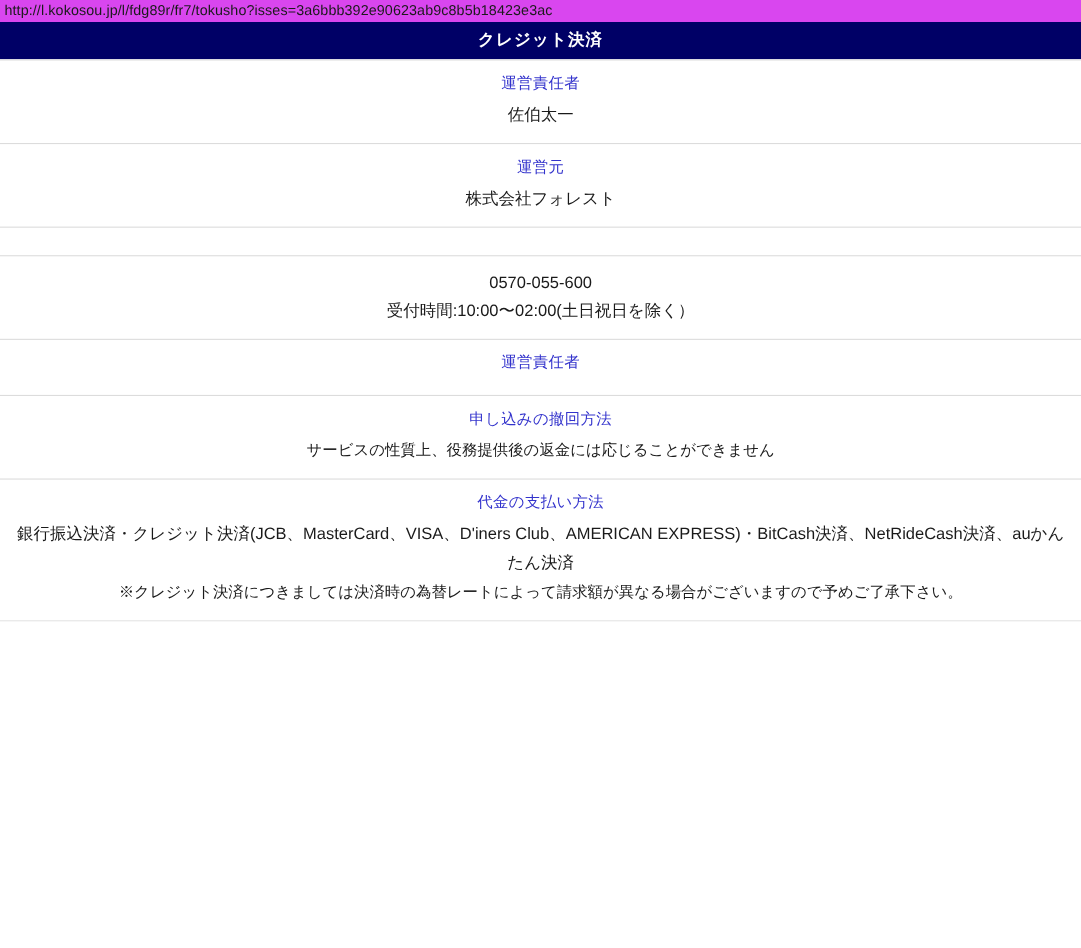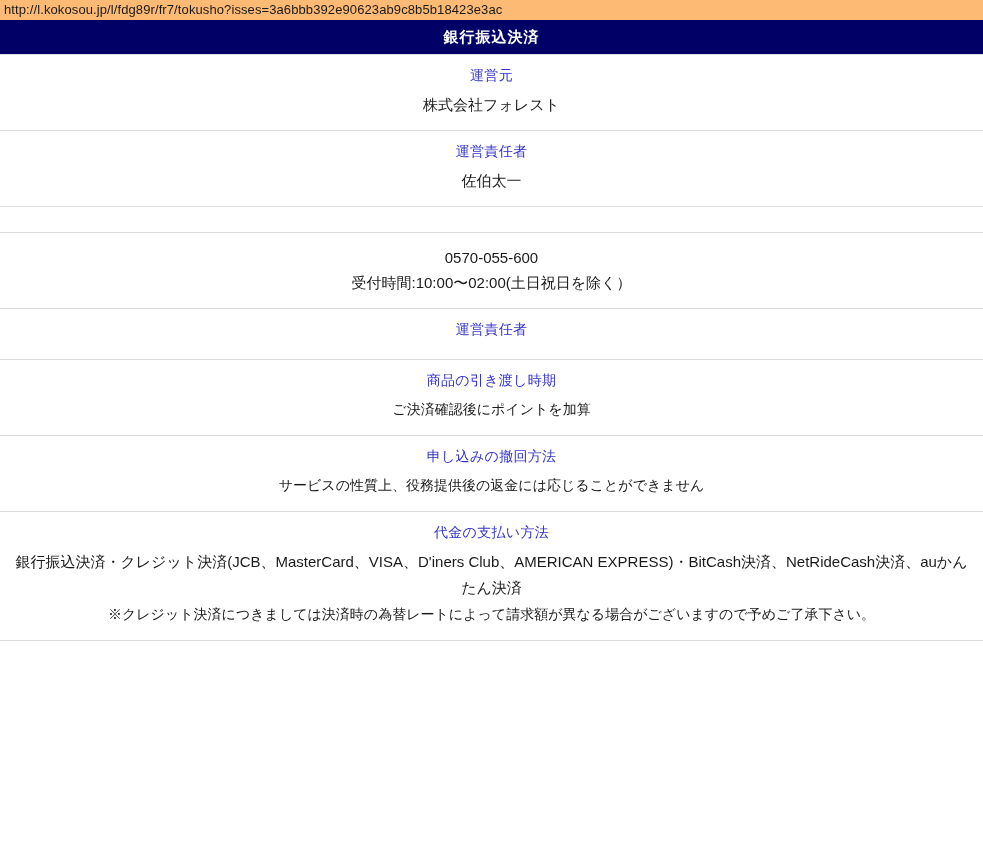--- a/index.html
+++ b/index.html
@@ -13,21 +13,21 @@
     font-family: "Liberation Sans", sans-serif;
     color: #222222;
     overflow: hidden;
   }
   .url-bar {
     height: 20px;
     line-height: 20px;
     font-size: 13px;
     color: #1a1a1a;
     padding: 0 4px;
-    background: #fdba74;
+    background: #d946ef;
     white-space: nowrap;
     overflow: hidden;
     letter-spacing: 0.1px;
   }
   .title-bar {
     background: #000066;
     color: #ffffff;
     text-align: center;
     font-size: 15px;
     font-weight: bold;
@@ -72,51 +72,47 @@
   .note-line {
     font-size: 14px;
     line-height: 26px;
   }
 </style>
 </head>
 <body>
 
 <div class="url-bar">http://l.kokosou.jp/l/fdg89r/fr7/tokusho?isses=3a6bbb392e90623ab9c8b5b18423e3ac</div>
 
-<div class="title-bar">銀行振込決済</div>
+<div class="title-bar">クレジット決済</div>
 
 <div class="content">
 
   <div class="section">
-    <div class="section-title">運営元</div>
-    <div class="section-line">株式会社フォレスト</div>
+    <div class="section-title">運営責任者</div>
+    <div class="section-line">佐伯太一</div>
   </div>
 
   <div class="section">
-    <div class="section-title">運営責任者</div>
-    <div class="section-line">佐伯太一</div>
+    <div class="section-title">運営元</div>
+    <div class="section-line">株式会社フォレスト</div>
   </div>
 
   <div class="section">
   </div>
 
   <div class="section">
     <div class="section-line">0570-055-600</div>
     <div class="section-line">受付時間:10:00〜02:00(土日祝日を除く）</div>
   </div>
 
 
   <div class="section">
     <div class="section-title">運営責任者</div>
   </div>
 
-  <div class="section">
-    <div class="section-title">商品の引き渡し時期</div>
-    <div class="section-line small">ご決済確認後にポイントを加算</div>
-  </div>
 
   <div class="section">
     <div class="section-title">申し込みの撤回方法</div>
     <div class="section-line small">サービスの性質上、役務提供後の返金には応じることができません</div>
   </div>
 
   <div class="section">
     <div class="section-title">代金の支払い方法</div>
     <div class="section-line pay-line">銀行振込決済・クレジット決済(JCB、MasterCard、VISA、D'iners Club、AMERICAN EXPRESS)・BitCash決済、NetRideCash決済、auかんたん決済</div>
     <div class="section-line note-line">※クレジット決済につきましては決済時の為替レートによって請求額が異なる場合がございますので予めご了承下さい。</div>

